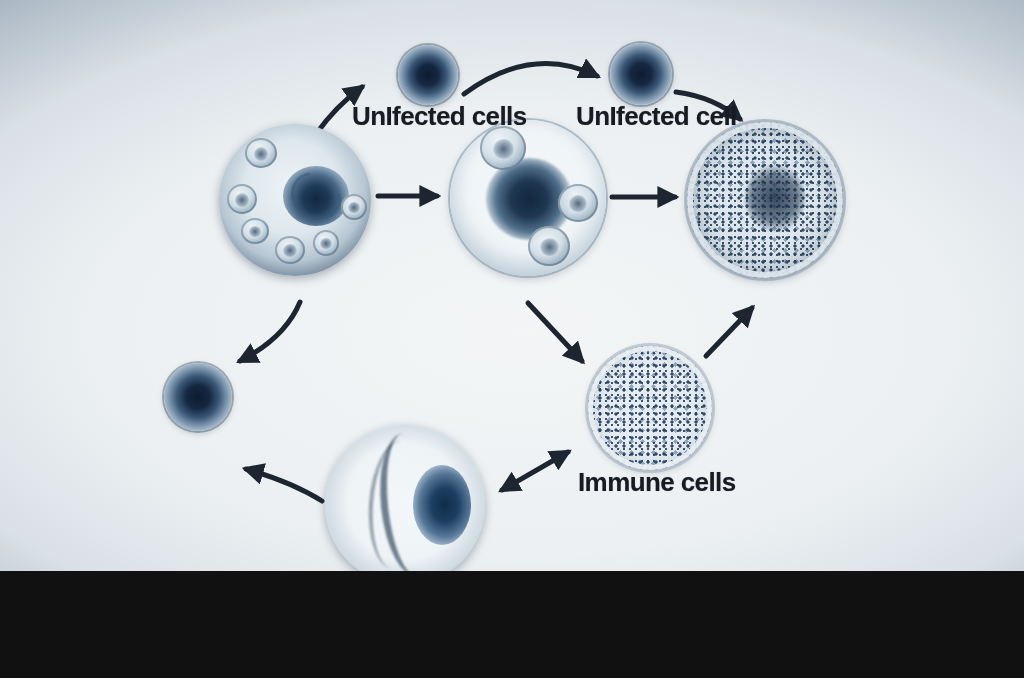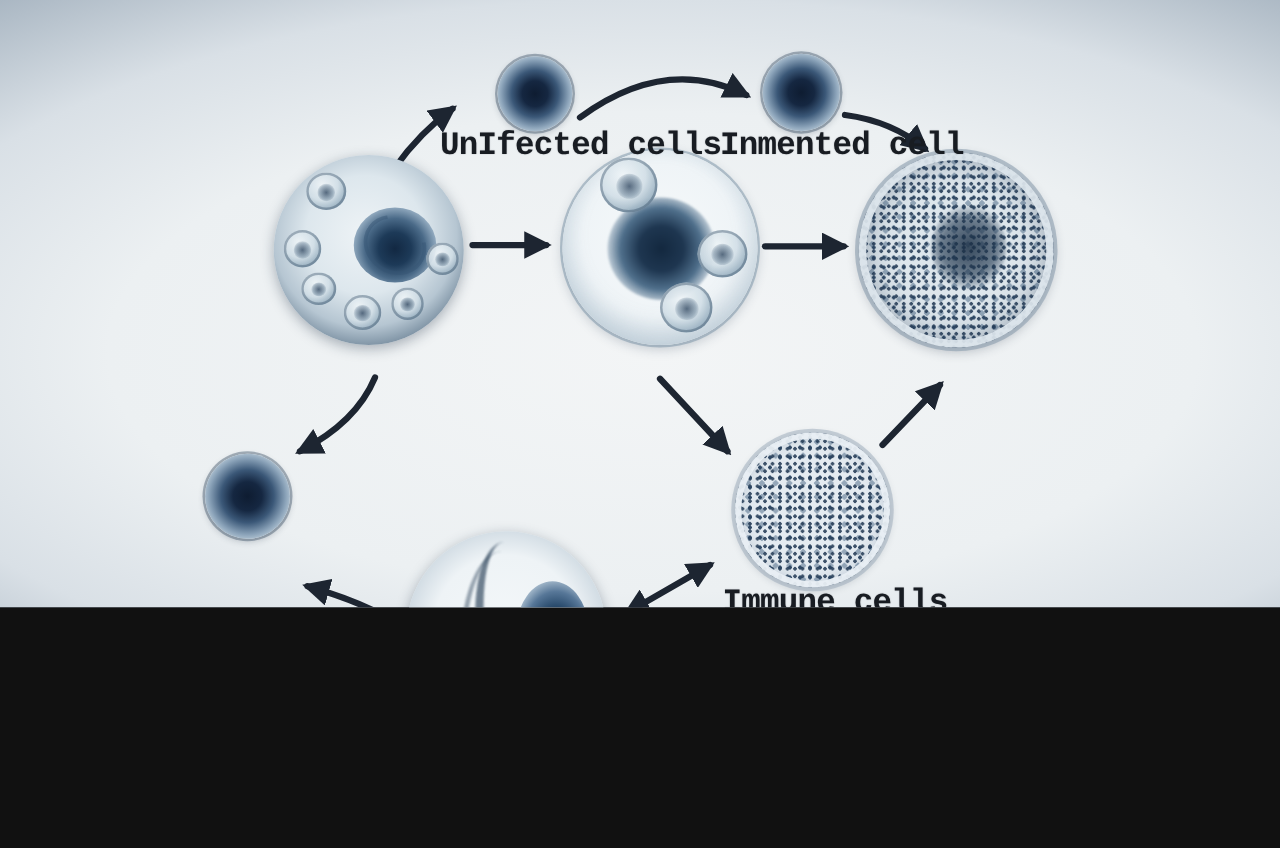--- a/index.html
+++ b/index.html
@@ -1,18 +1,18 @@
 <!DOCTYPE html>
 <html><head>
 <meta charset="utf-8">
 <style>
   html,body{margin:0;padding:0;background:#111;}
   .stage{
-    position:relative;width:1024px;height:486px;overflow:hidden;
-    font-family:Liberation Mono, monospace;
+    position:relative;width:1024px;height:571px;overflow:hidden;
+    font-family:Liberation Sans, sans-serif;
     background:#232e3d;
     background-image:radial-gradient(ellipse 112% 104% at 51% 58%,
       #f3f5f6 0%, #ecf0f2 38%, #d9e0e6 56%, #aab7c3 72%, #64758a 87%, rgba(35,46,61,0) 100%);
   }
   .cell{position:absolute;border-radius:50%;}
   .label{
     position:absolute;color:#181c22;font-weight:700;font-size:26px;
     letter-spacing:-0.6px;white-space:nowrap;
     text-shadow:0 0 1px rgba(25,30,38,.35);
   }
@@ -181,16 +181,16 @@
 
   <div class="cell speckle light" style="left:588px;top:346px;width:124px;height:124px;"></div>
 
   <div class="cell rimmed" style="left:325px;top:425px;width:160px;height:160px;">
     <div class="filament"></div>
     <div class="filament f2"></div>
     <div class="nucleus-oval"></div>
   </div>
 
   <div class="label" style="left:352px;top:101px;">UnIfected cells</div>
-  <div class="label" style="left:576px;top:101px;">Inmented cell</div>
+  <div class="label" style="left:576px;top:101px;">UnIfected cell</div>
   <div class="label" style="left:578px;top:467px;">Immune cells</div>
 
 </div>
 
 </body></html>

